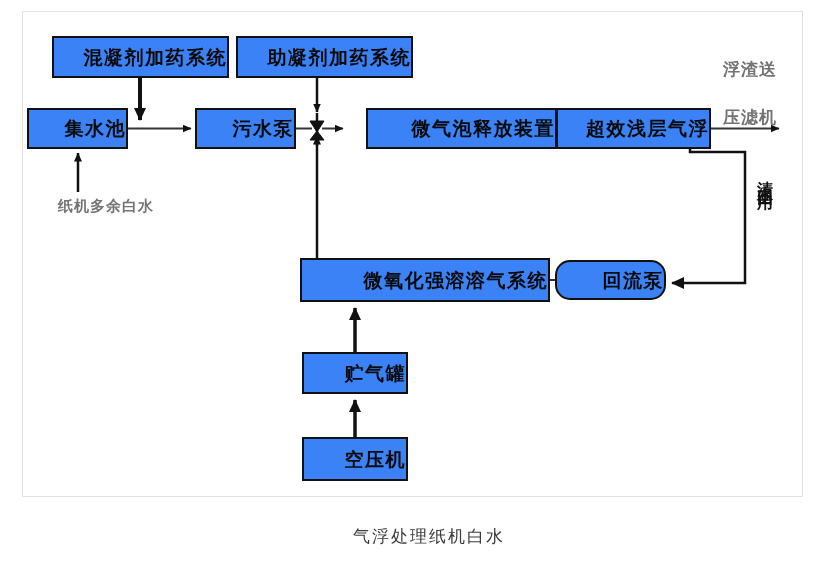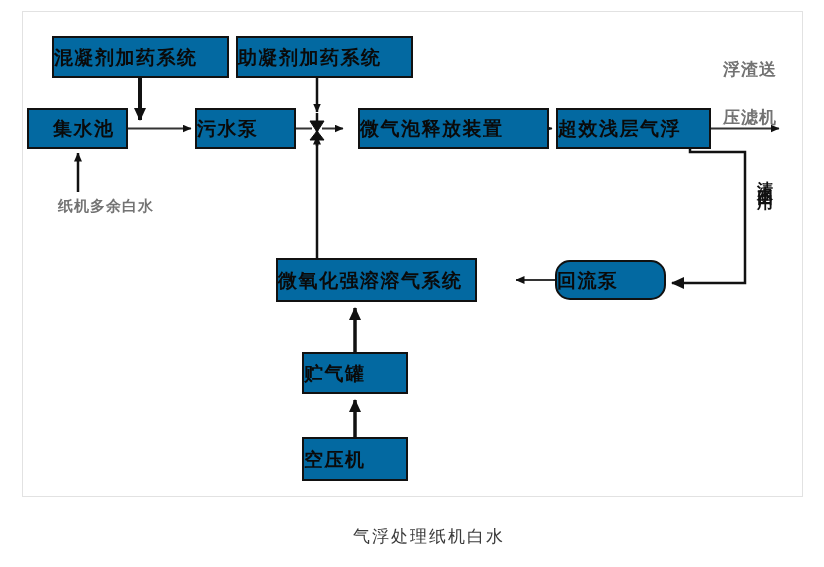--- a/index.html
+++ b/index.html
@@ -36,24 +36,24 @@
     left: 0;
     top: 0;
     width: 824px;
     height: 567px;
   }
   
   .node {
     position: absolute;
     box-sizing: border-box;
     border: 2.5px solid #111;
-    background: #0369a1;
+    background: #3b82f6;
     display: flex;
     align-items: center;
-    justify-content: flex-start;
+    justify-content: flex-end;
     text-align: center;
     font-weight: bold;
     color: #0a0a0a;
     letter-spacing: 1.5px;
     line-height: 1;
     white-space: nowrap;
   }
   .node-label {
     display: block;
   }
@@ -151,29 +151,29 @@
   </div>
 
   <div class="node" style="left:27px; top:108px; width:101px; height:41px; font-size:19px;padding-left:24px;">
     <span class="node-label">集水池</span>
   </div>
 
   <div class="node" style="left:195px; top:108px; width:101px; height:41px; font-size:19px;">
     <span class="node-label">污水泵</span>
   </div>
 
-  <div class="node" style="left:358px; top:108px; width:191px; height:41px; font-size:19px;">
+  <div class="node" style="left:366px; top:108px; width:191px; height:41px; font-size:19px;">
     <span class="node-label">微气泡释放装置</span>
   </div>
 
   <div class="node" style="left:556px; top:108px; width:155px; height:41px; font-size:19px;">
     <span class="node-label">超效浅层气浮</span>
   </div>
 
-  <div class="node" style="left:276px; top:258px; width:201px; height:44px; font-size:19px;">
+  <div class="node" style="left:300px; top:258px; width:250px; height:44px; font-size:19px;">
     <span class="node-label">微氧化强溶溶气系统</span>
   </div>
 
   <div class="node" style="left:555px; top:260px; width:111px; height:40px; font-size:19px;border-radius:15px;">
     <span class="node-label">回流泵</span>
   </div>
 
   <div class="node" style="left:302px; top:352px; width:106px; height:42px; font-size:19px;">
     <span class="node-label">贮气罐</span>
   </div>

